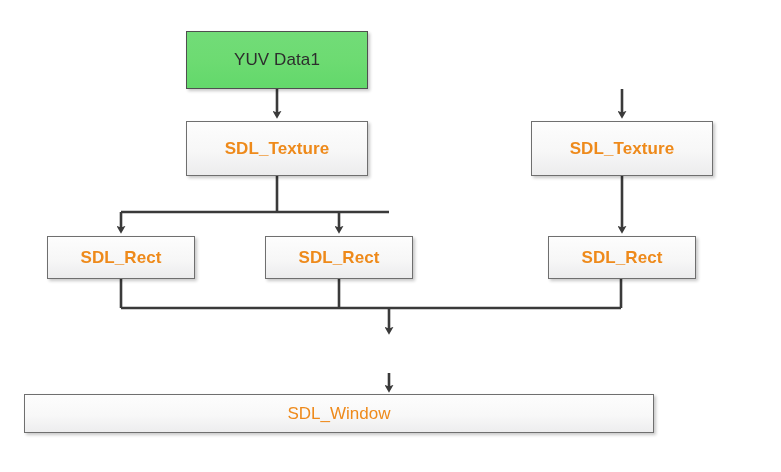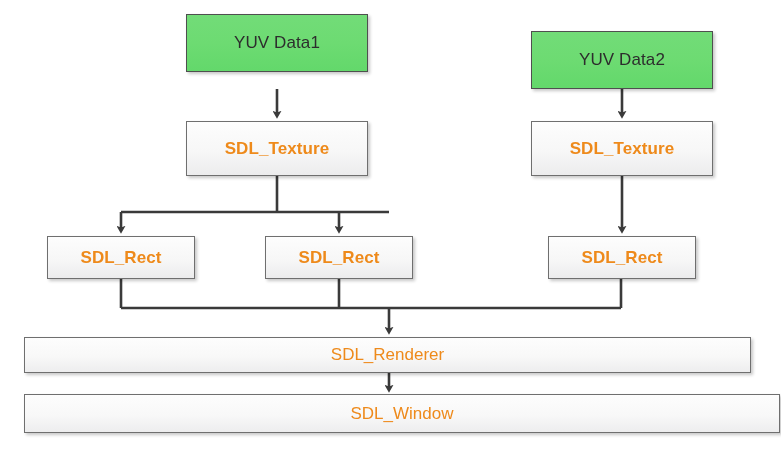--- a/index.html
+++ b/index.html
@@ -92,49 +92,43 @@
       <path d="M121,279 L121,308"></path>
       <path d="M339,279 L339,308"></path>
       <path d="M621,279 L621,308"></path>
       <path d="M121,308 L621,308"></path>
       <path d="M389,308 L389,330" marker-end="url(#arrowhead)"></path>
 
       <path d="M389,373 L389,388" marker-end="url(#arrowhead)"></path>
     </g>
   </svg>
 
-  <div class="node node-green" style="left:186px; top:14px; width:182px; height:58px;">
+  <div class="node node-green" style="left:186px; top:31px; width:182px; height:58px;">
     <span>YUV Data1</span>
   </div>
 
   <div class="node node-gray" style="left:186px; top:121px; width:182px; height:55px;">
     <span>SDL_Texture</span>
   </div>
 
-  <div class="node node-green" style="left:531px; top:31px; width:182px; height:58px;">
-    <span>YUV Data2</span>
-  </div>
 
   <div class="node node-gray" style="left:531px; top:121px; width:182px; height:55px;">
     <span>SDL_Texture</span>
   </div>
 
   <div class="node node-gray" style="left:47px; top:236px; width:148px; height:43px;">
     <span>SDL_Rect</span>
   </div>
 
   <div class="node node-gray" style="left:265px; top:236px; width:148px; height:43px;">
     <span>SDL_Rect</span>
   </div>
 
   <div class="node node-gray" style="left:548px; top:236px; width:148px; height:43px;">
     <span>SDL_Rect</span>
   </div>
 
-  <div class="bar" style="left:24px; top:337px; width:727px; height:36px;">
-    <span>SDL_Renderer</span>
-  </div>
 
-  <div class="bar" style="left:24px; top:394px; width:756px; height:39px;">
+  <div class="bar" style="left:24px; top:394px; width:630px; height:39px;">
     <span>SDL_Window</span>
   </div>
 
 </div>
 
 </body></html>

